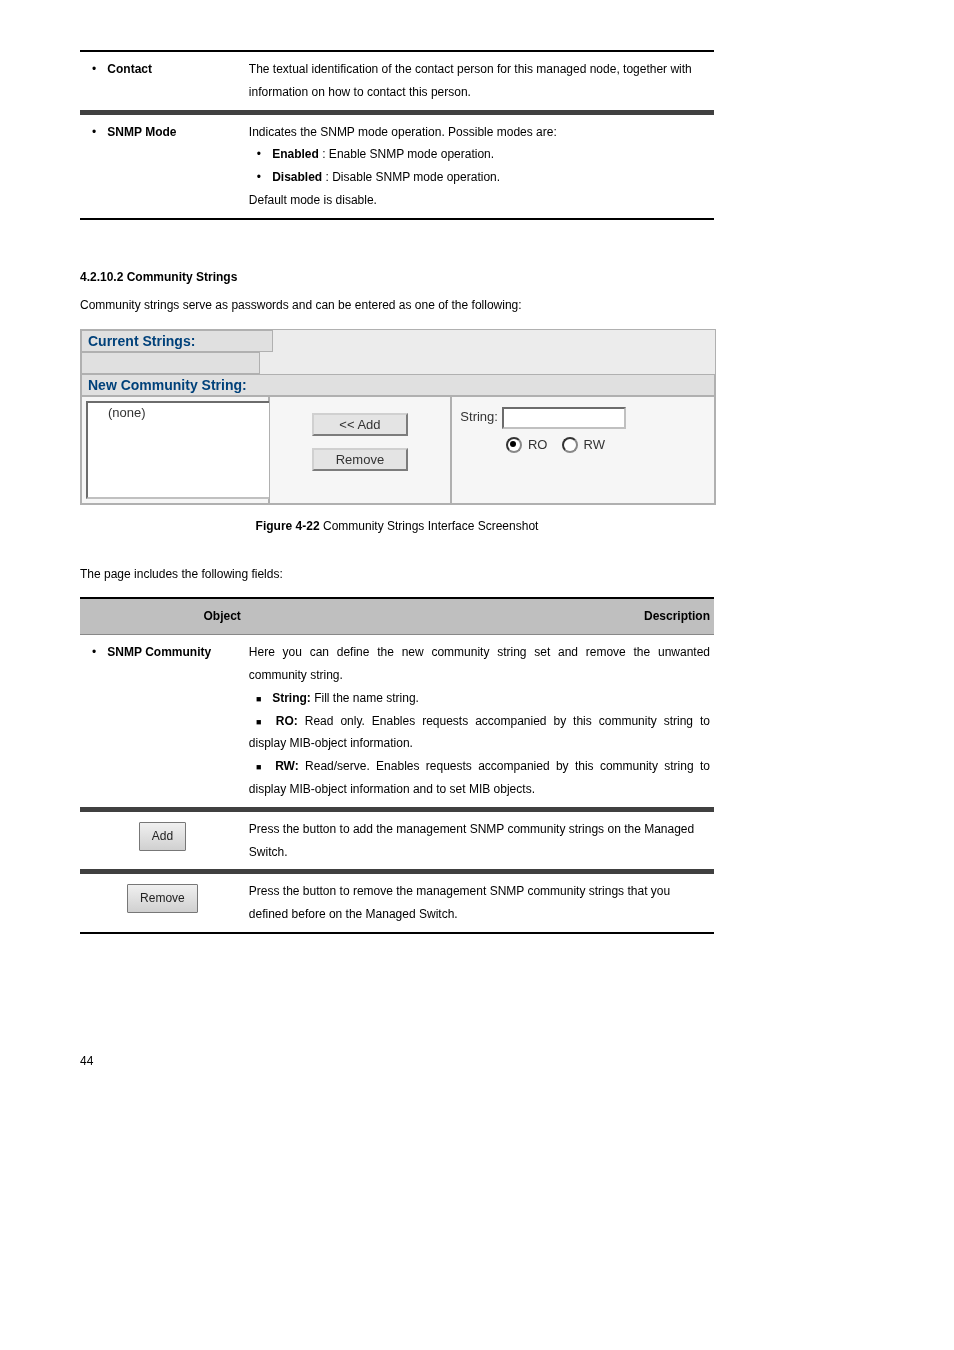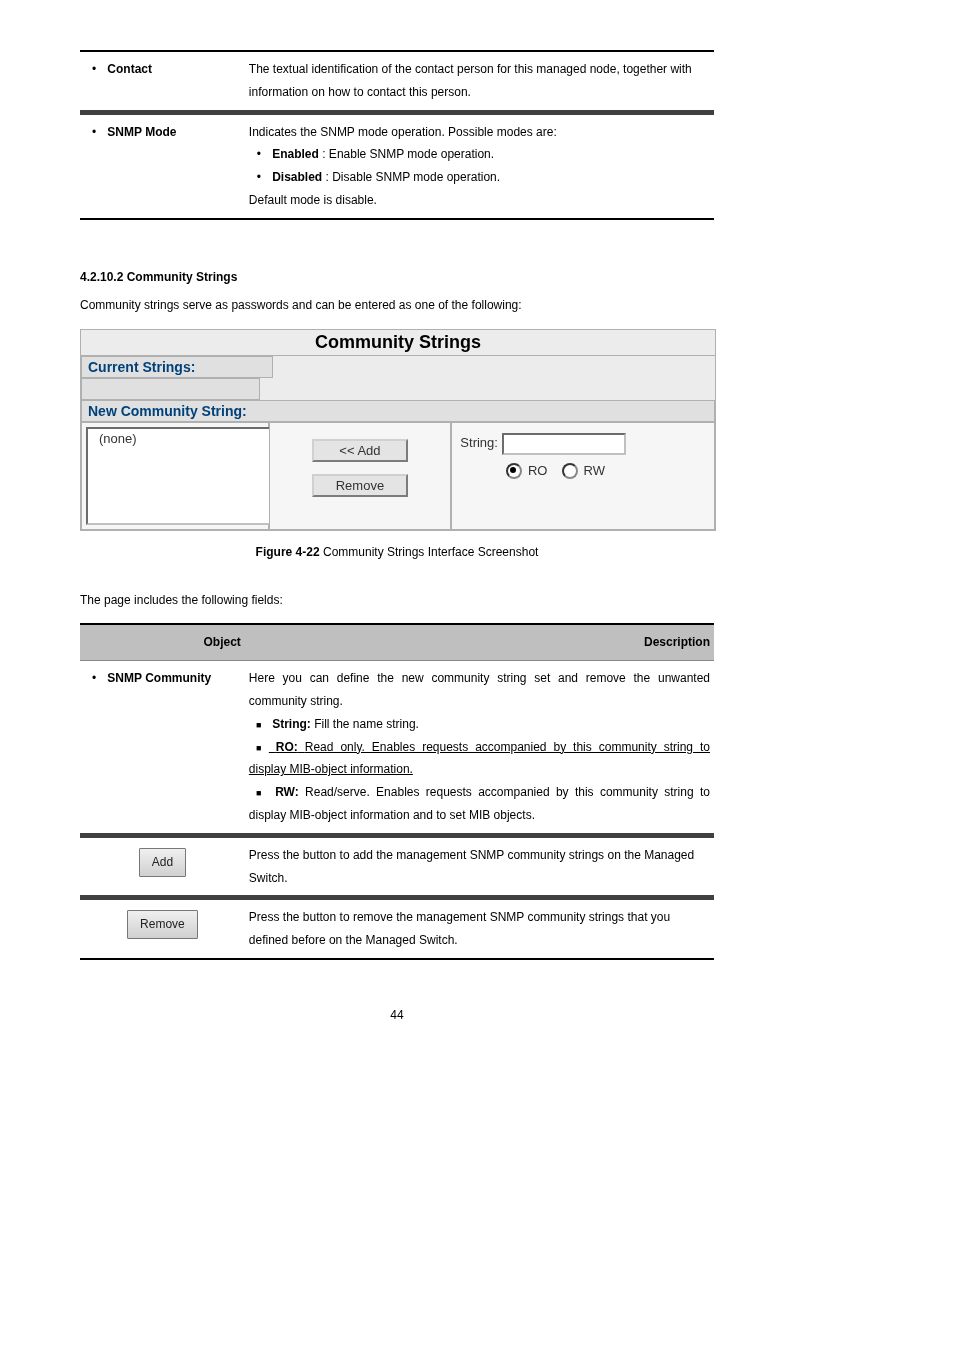--- a/index.html
+++ b/index.html
@@ -67,21 +67,21 @@
   .scr-body-row { display:flex; }
   .scr-body-cell {
     border: 1px solid #b0b0b0;
     padding: 10px 8px;
     background: #f6f6f6;
     font-size: 13px;
     color:#333;
   }
   .win-listbox {
     background:#fff; border:2px inset #c0c0c0;
-    width:95%; height:90px; padding:2px 11px;
+    width:95%; height:90px; padding:2px 20px;
     font-family: 'MS Sans', Arial; font-size:13px; color:#333;
   }
   .win-btn {
     display:inline-block; min-width:72px; text-align:center;
     padding:2px 10px; margin:6px 7px;
     background:#e4e4e4; border:2px outset #d0d0d0;
     font-size:13px; color:#333;
   }
   .win-input {
     display:inline-block; width:120px; height:18px;
@@ -95,21 +95,21 @@
   .win-radio.checked::after{
     content:""; position:absolute; top:2px; left:2px; width:6px; height:6px;
     border-radius:50%; background:#000;
   }
   .fig-caption { text-align:center; margin:14px 0 30px; }
   .gray-btn {
     display:inline-block; padding:2px 12px;
     background:linear-gradient(#f0f0f0,#d0d0d0);
     border:1px solid #777; border-radius:1px; color:#222;
   }
-  .pagenum { text-align:center; margin-top:48px; }
+  .pagenum { text-align:left; margin-top:120px; }
 </style>
 </head>
 <body>
 
 <table class="obj-table">
   <tbody>
       <tr class="first-row">
     <td style="width:26%;">
       <span class="bullet-dot">•</span>
       <b>Contact</b>
@@ -136,21 +136,20 @@
       <div>Default mode is disable.</div>
     </td>
   </tr>
 </tbody>
   </table>
 
 <div class="section-heading">4.2.10.2 Community Strings</div>
 <div class="intro-line">Community strings serve as passwords and can be entered as one of the following:</div>
 
 <div class="scr-box">
-  <div class="scr-title">Community Strings</div>
   <div class="scr-hdr-row">
     <div class="scr-hdr-cell scr-left">Current Strings:</div>
     <div class="scr-hdr-cell scr-mid">&nbsp;</div>
     <div class="scr-hdr-cell scr-right">New Community String:</div>
   </div>
   <div class="scr-body-row">
     <div class="scr-body-cell scr-left" style="padding:4px;">
       <div class="win-listbox">
         <span>(none)</span>
       </div>
@@ -193,21 +192,21 @@
       <span class="bullet-dot">•</span>
       <b>SNMP Community</b>
     </td>
     <td style="text-align:justify;">
       <div>Here you can define the new community string set and remove the unwanted community string.</div>
       <div>
         <span class="bullet-sq">■</span>
         <b>String:</b>
         <span>Fill the name string.</span>
       </div>
-      <div style="padding-left:0;text-decoration:underline;">
+      <div style="padding-left:0;">
         <span class="bullet-sq">■</span>
         <b>RO:</b>
         <span>Read only. Enables requests accompanied by this community string to display MIB-object information.</span>
       </div>
       <div style="padding-left:0;">
         <span class="bullet-sq">■</span>
         <b>RW:</b>
         <span>Read/serve. Enables requests accompanied by this community string to display MIB-object information and to set MIB objects.</span>
       </div>
     </td>

